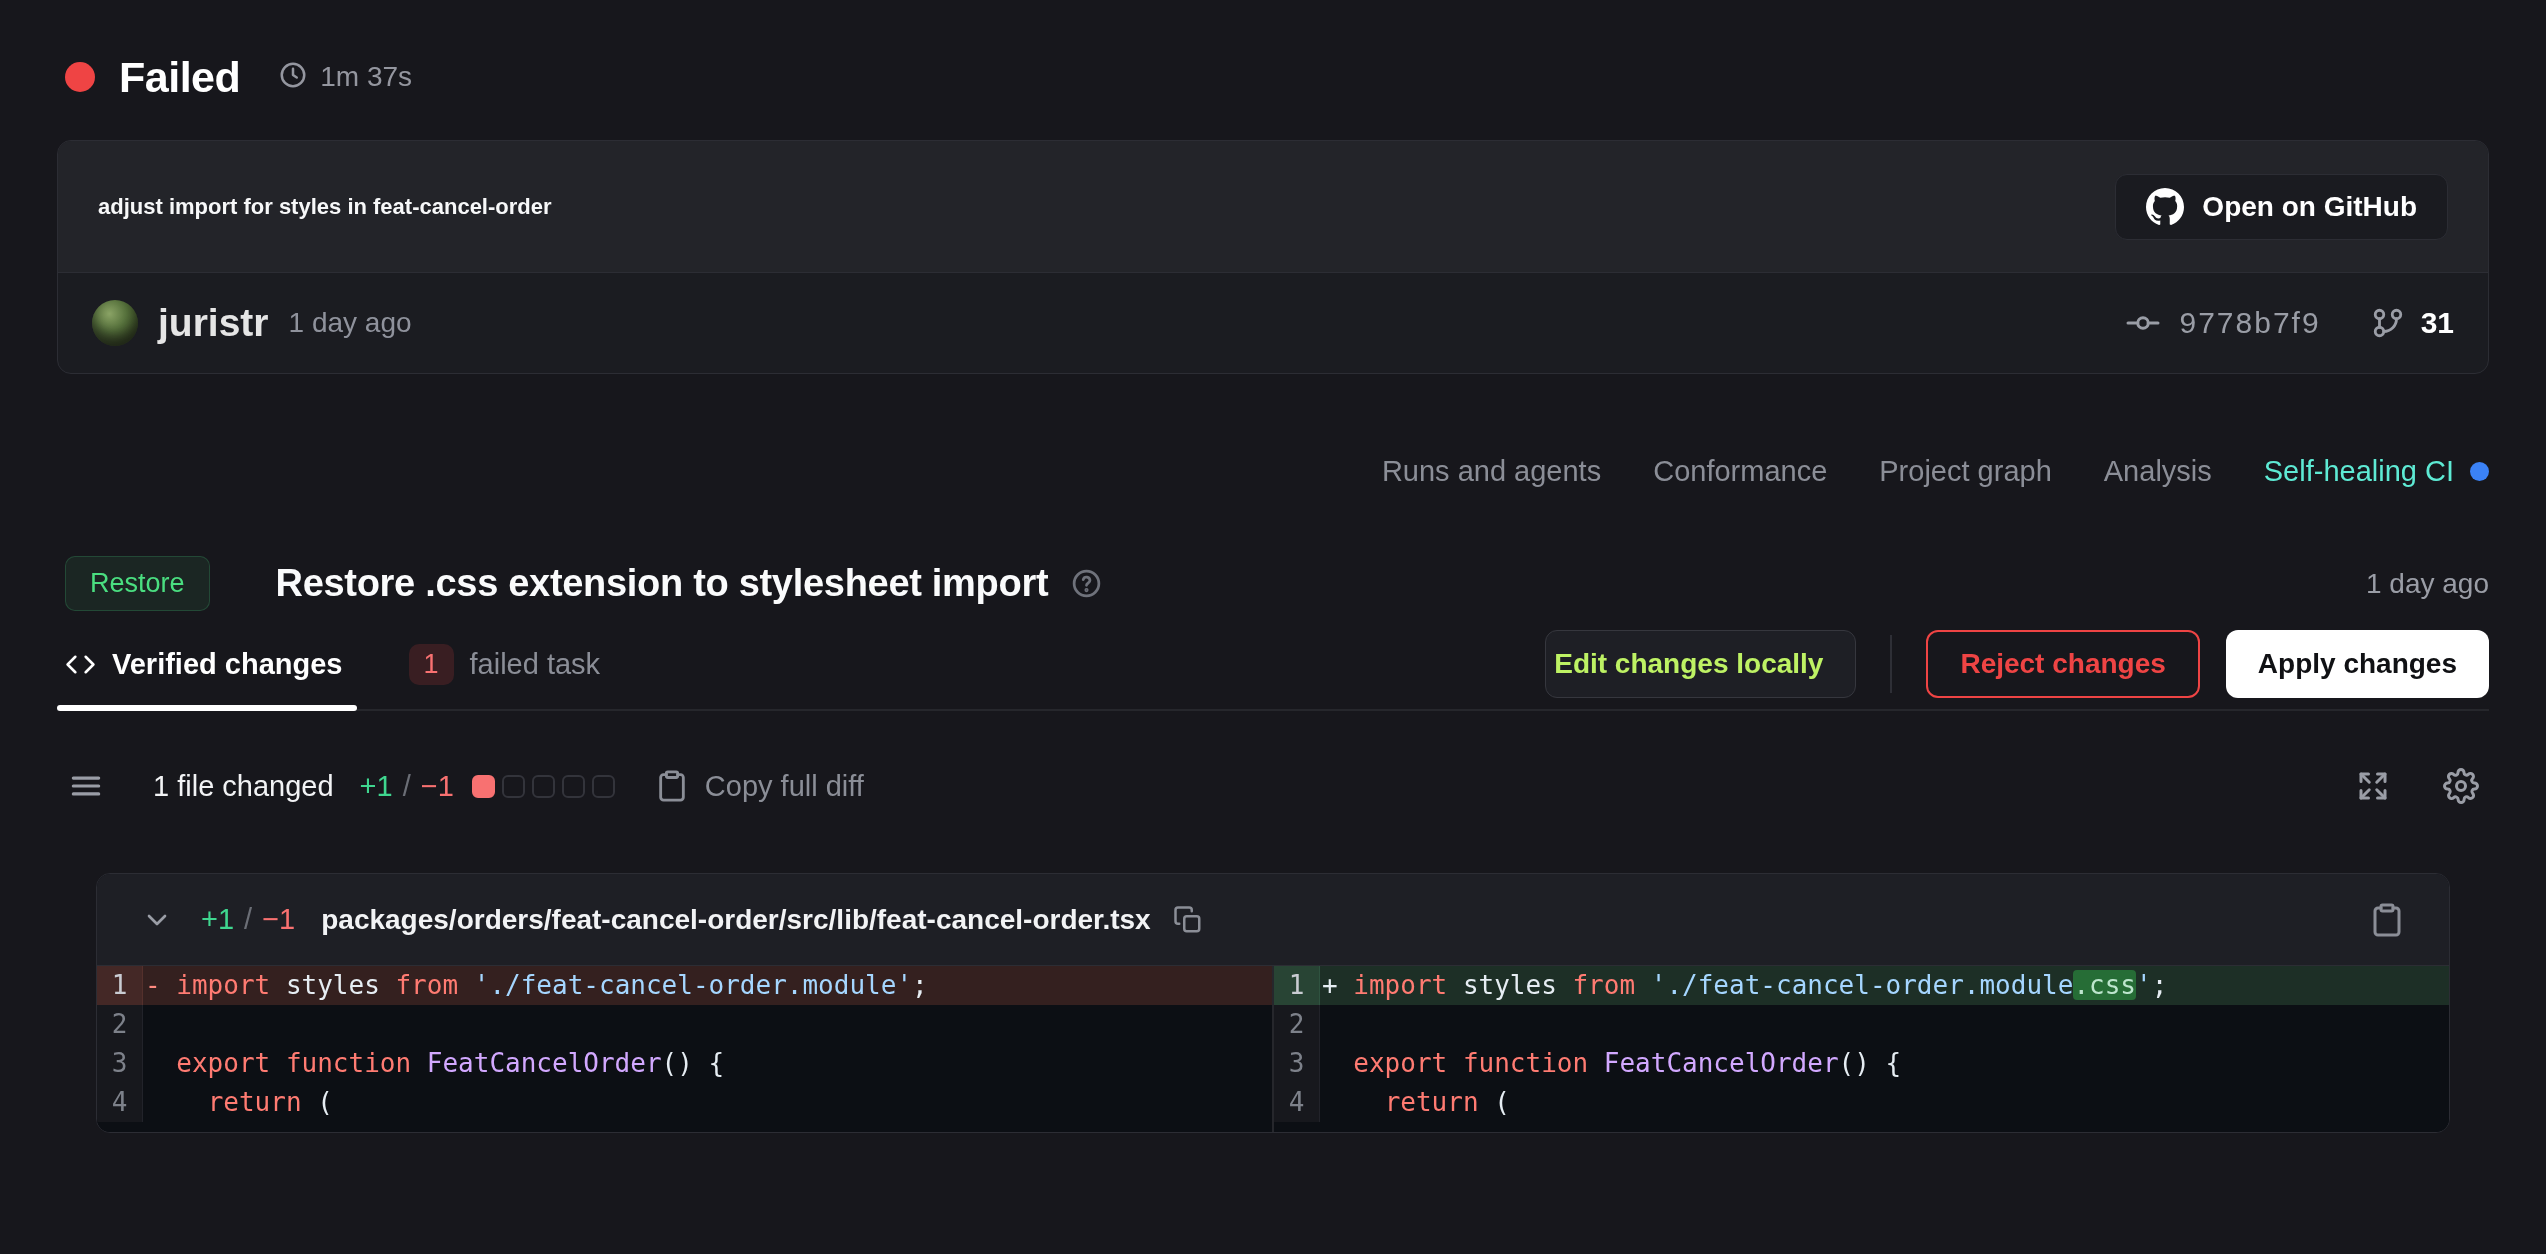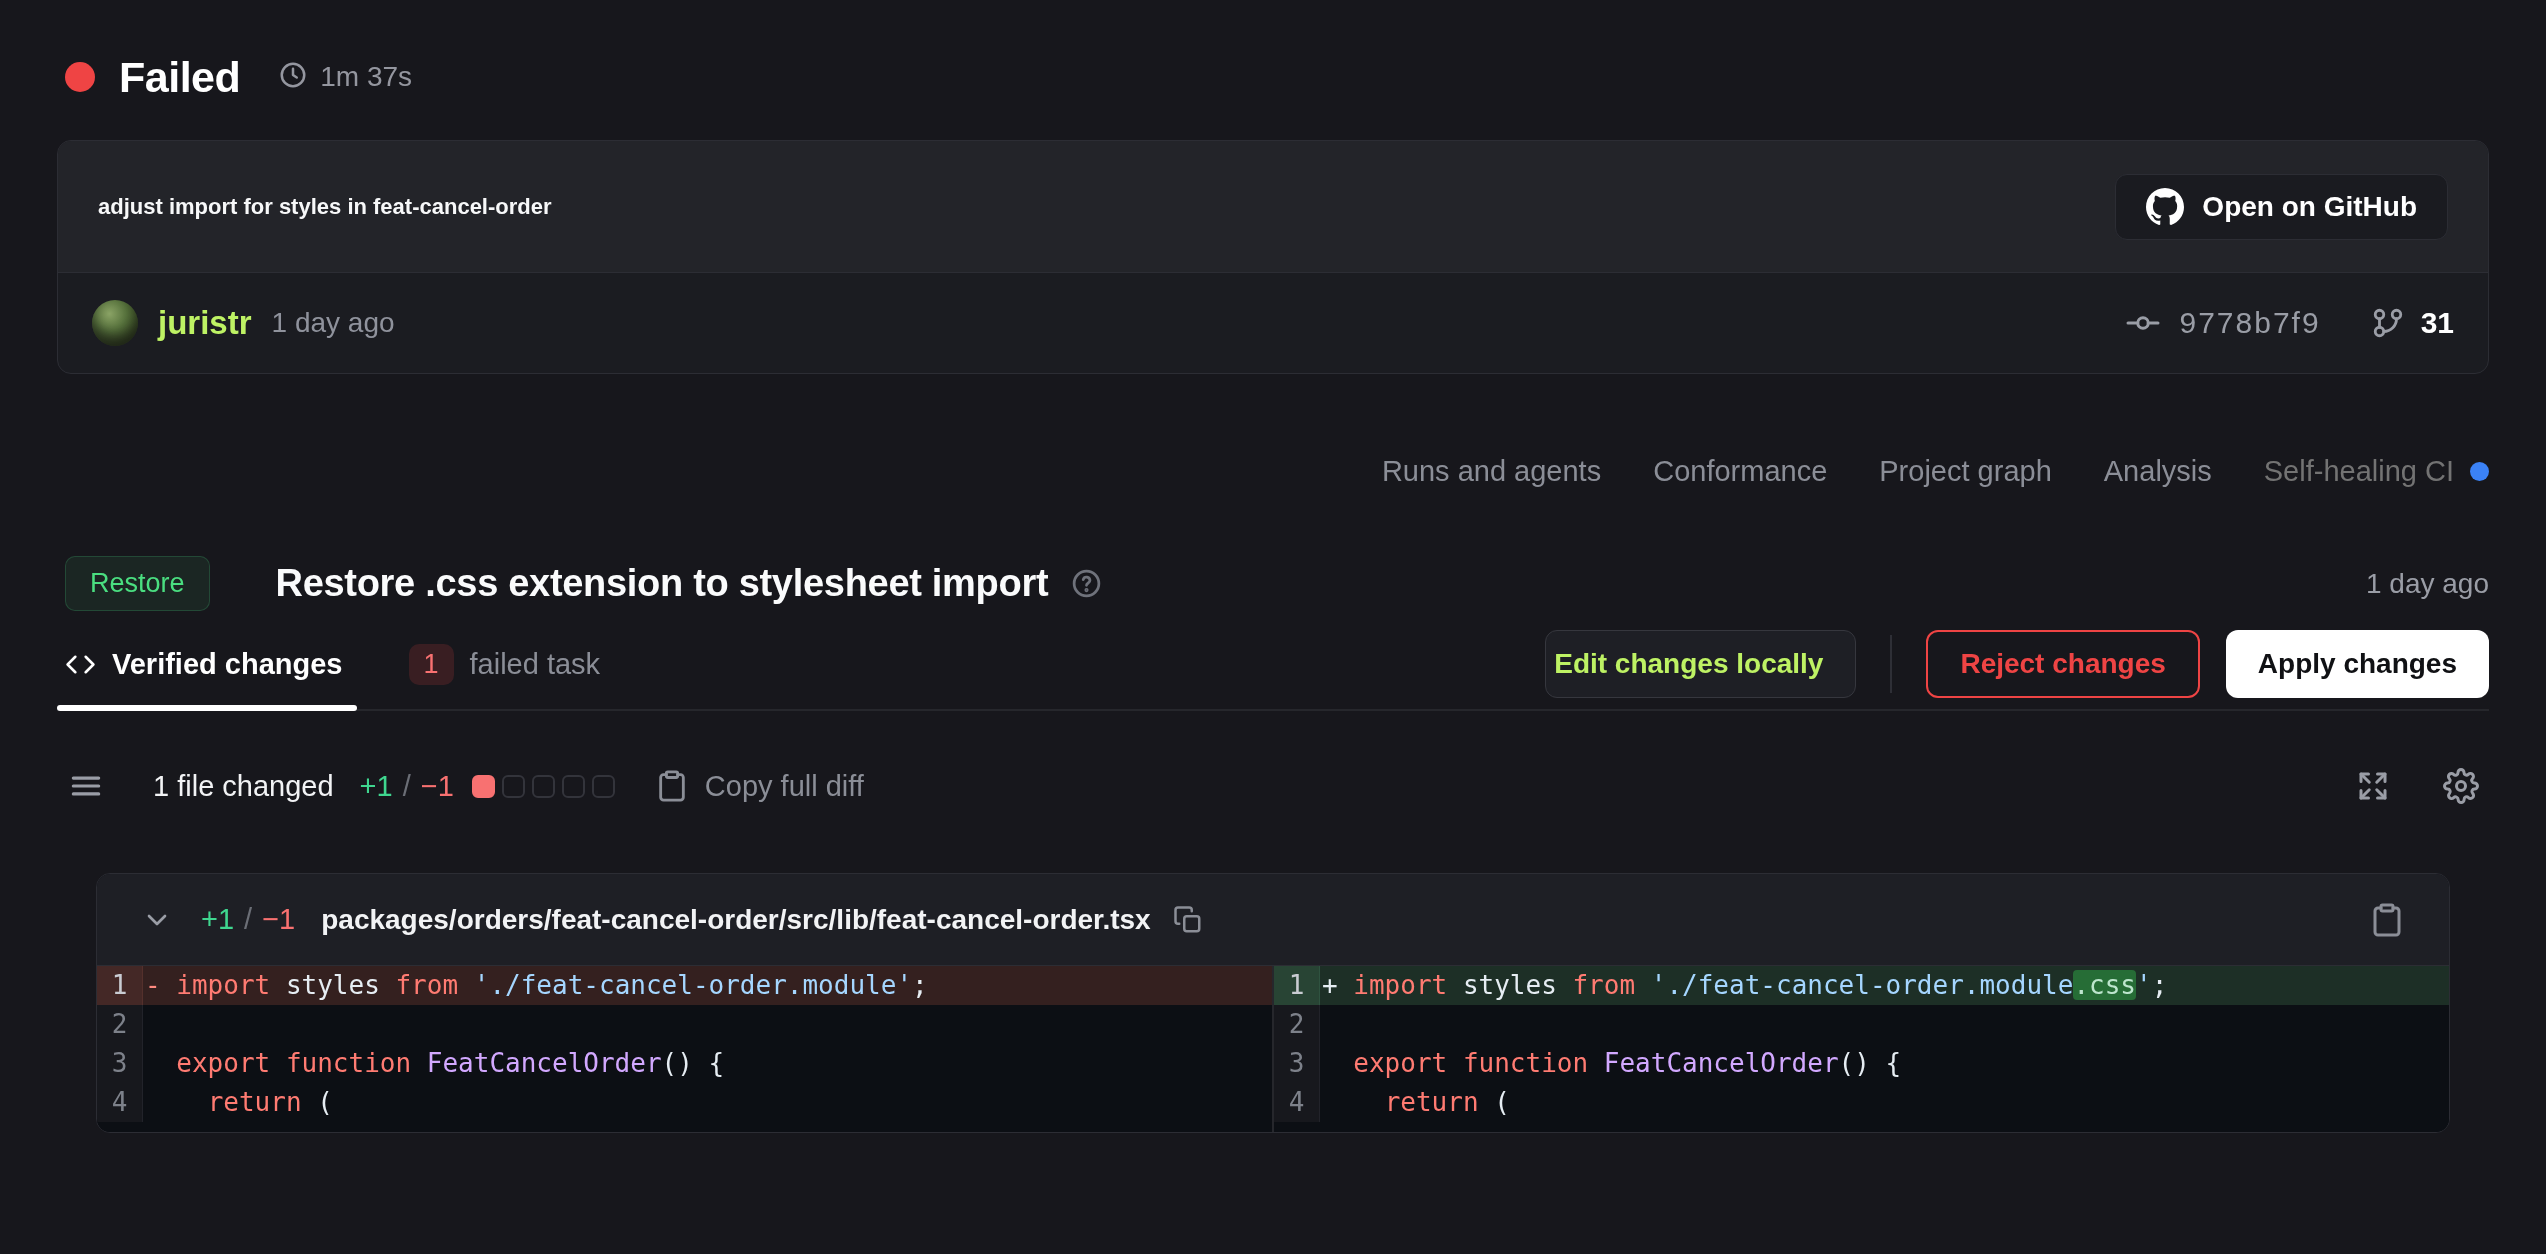--- a/index.html
+++ b/index.html
@@ -21,32 +21,32 @@
   .status-duration { font-size:28px; color:#94969f; }
 
   
   .commit-card { border:1px solid #2c2d34; border-radius:14px; overflow:hidden; background:#1b1c21; }
   .commit-card-top { background:#232429; height:132px; padding:0 40px; display:flex; align-items:center; justify-content:space-between; border-bottom:1px solid #2c2d34; }
   .commit-title { font-size:22px; font-weight:700; color:#f7f8f9; }
   .github-button { display:flex; align-items:center; gap:18px; background:#1a1b20; border:1px solid #2c2d34; color:#ffffff; height:66px; padding:0 30px; border-radius:12px; font-size:28px; font-weight:600; cursor:pointer; font-family:inherit; }
   .github-button svg { width:38px; height:38px; fill:#ffffff; }
   .commit-card-bottom { height:100px; padding:0 34px; display:flex; align-items:center; gap:20px; }
   .avatar { width:46px; height:46px; border-radius:50%; background:radial-gradient(circle at 38% 30%, #8aa365 0%, #55703b 40%, #33441f 72%, #222b15 100%); box-shadow:inset 0 -10px 12px rgba(20,20,20,.55); }
-  .author-name { font-size:33px; font-weight:700; color:#bef264; }
+  .author-name { font-size:39px; font-weight:700; color:#e5e5e5; }
   .commit-time { font-size:28px; color:#8f929c; }
   .commit-meta { margin-left:auto; display:flex; align-items:center; gap:18px; color:#9a9da6; }
   .commit-meta svg { width:36px; height:36px; }
   .commit-sha { font-size:30px; color:#9a9da6; letter-spacing:2px; }
   .branch-group { display:flex; align-items:center; gap:16px; margin-left:32px; }
   .branch-count { font-size:30px; color:#ffffff; font-weight:600; }
 
   
   .top-nav { display:flex; justify-content:flex-end; align-items:center; gap:52px; margin-top:74px; height:46px; }
   .nav-item { font-size:29px; color:#8b8e97; cursor:pointer; }
-  .nav-item.active { color:#737373; display:flex; align-items:center; gap:16px;justify-content:space-between; }
+  .nav-item.active { color:#5eead4; display:flex; align-items:center; gap:16px;justify-content:space-between; }
   .nav-dot { width:19px; height:19px; border-radius:50%; background:#3b82f6; }
 
   
   .fix-header { display:flex; align-items:center; margin-top:62px; padding-left:8px; }
   .verified-badge { color:#4ade80; background:rgba(74,222,128,.08); border:1px solid rgba(74,222,128,.2); border-radius:10px; font-size:27px; padding:11px 24px; }
   .fix-title { font-size:38px; font-weight:700; color:#fafbfc; margin-left:66px; letter-spacing:-0.3px; }
   .help-icon { width:33px; height:33px; margin-left:22px; color:#6f727b; }
   .fix-time { margin-left:auto; font-size:28px; color:#9a9da6; }
 
   

